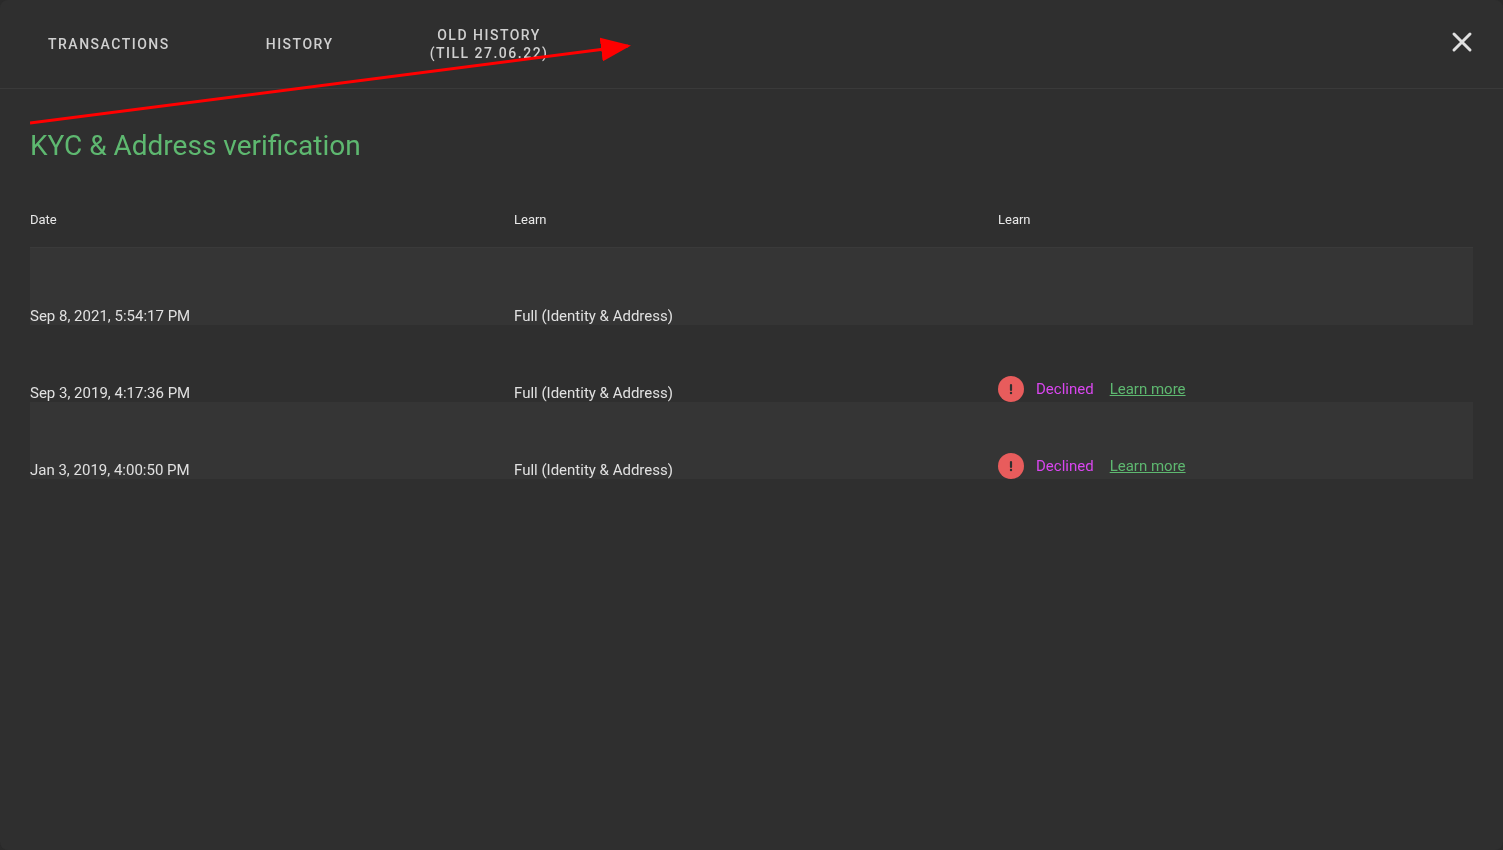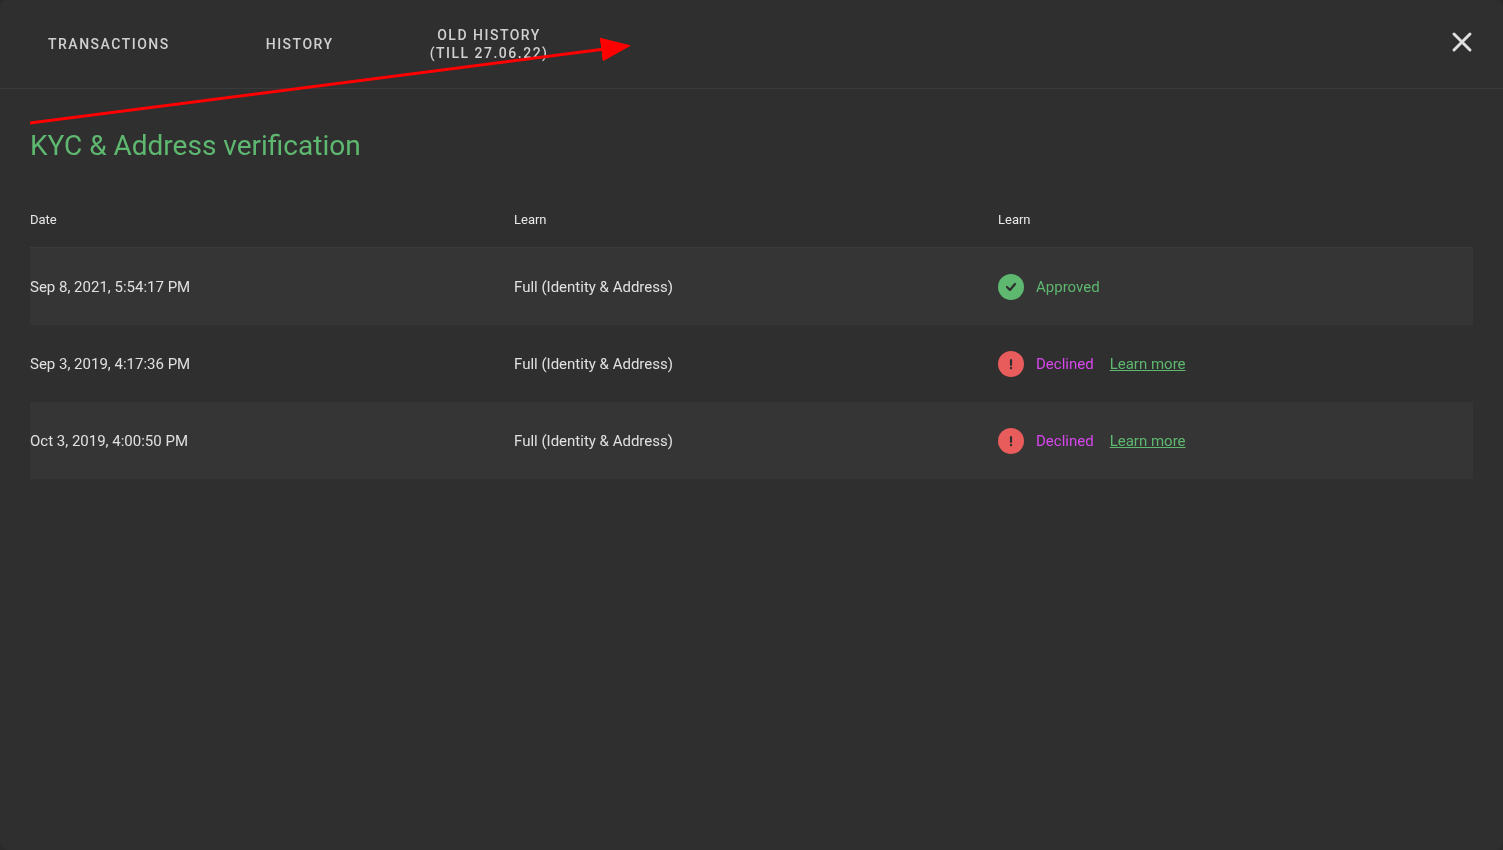--- a/index.html
+++ b/index.html
@@ -94,21 +94,21 @@
     .col-status {
       flex: 1;
     }
     .th {
       font-size: 13px;
       font-weight: 400;
       color: #e8e8e8;
     }
     .table-row {
       display: flex;
-      align-items: center;
+      align-items: flex-end;
       height: 77px;
       padding: 0;
     }
     .table-row:nth-child(even) {
       background: #353535;
     }
     .table-row:nth-child(odd) {
       background: #2f2f2f;
     }
     .td {
@@ -187,47 +187,39 @@
       <div class="th col-date">Date</div>
       <div class="th col-type">Learn</div>
       <div class="th col-status">Learn</div>
     </div>
 
     <div class="table-body">
 
       <div class="table-row">
         <div class="td col-date">Sep 8, 2021, 5:54:17 PM</div>
         <div class="td col-type">Full (Identity &amp; Address)</div>
-        <div class="td col-status status-cell">
-          <div class="status-icon approved">
-            <svg width="14" height="14" viewBox="0 0 14 14" fill="none">
-              <path d="M3 7 L6 10 L11 4" stroke="#2f2f2f" stroke-width="2.2" stroke-linecap="round" stroke-linejoin="round"></path>
-            </svg>
-          </div>
-          <span class="status-text approved">Approved</span>
-        </div>
       </div>
 
       <div class="table-row">
         <div class="td col-date">Sep 3, 2019, 4:17:36 PM</div>
         <div class="td col-type">Full (Identity &amp; Address)</div>
         <div class="td col-status status-cell">
           <div class="status-icon declined">
             <svg width="14" height="14" viewBox="0 0 14 14" fill="none">
               <path d="M7 3 L7 8" stroke="#2f2f2f" stroke-width="2.2" stroke-linecap="round"></path>
               <circle cx="7" cy="11" r="1.2" fill="#2f2f2f"></circle>
             </svg>
           </div>
           <span class="status-text declined">Declined</span>
           <span class="learn-more">Learn more</span>
         </div>
       </div>
 
       <div class="table-row">
-        <div class="td col-date">Oct 3, 2019, 4:00:50 PM</div>
+        <div class="td col-date">Jan 3, 2019, 4:00:50 PM</div>
         <div class="td col-type">Full (Identity &amp; Address)</div>
         <div class="td col-status status-cell">
           <div class="status-icon declined">
             <svg width="14" height="14" viewBox="0 0 14 14" fill="none">
               <path d="M7 3 L7 8" stroke="#2f2f2f" stroke-width="2.2" stroke-linecap="round"></path>
               <circle cx="7" cy="11" r="1.2" fill="#2f2f2f"></circle>
             </svg>
           </div>
           <span class="status-text declined">Declined</span>
           <span class="learn-more">Learn more</span>

